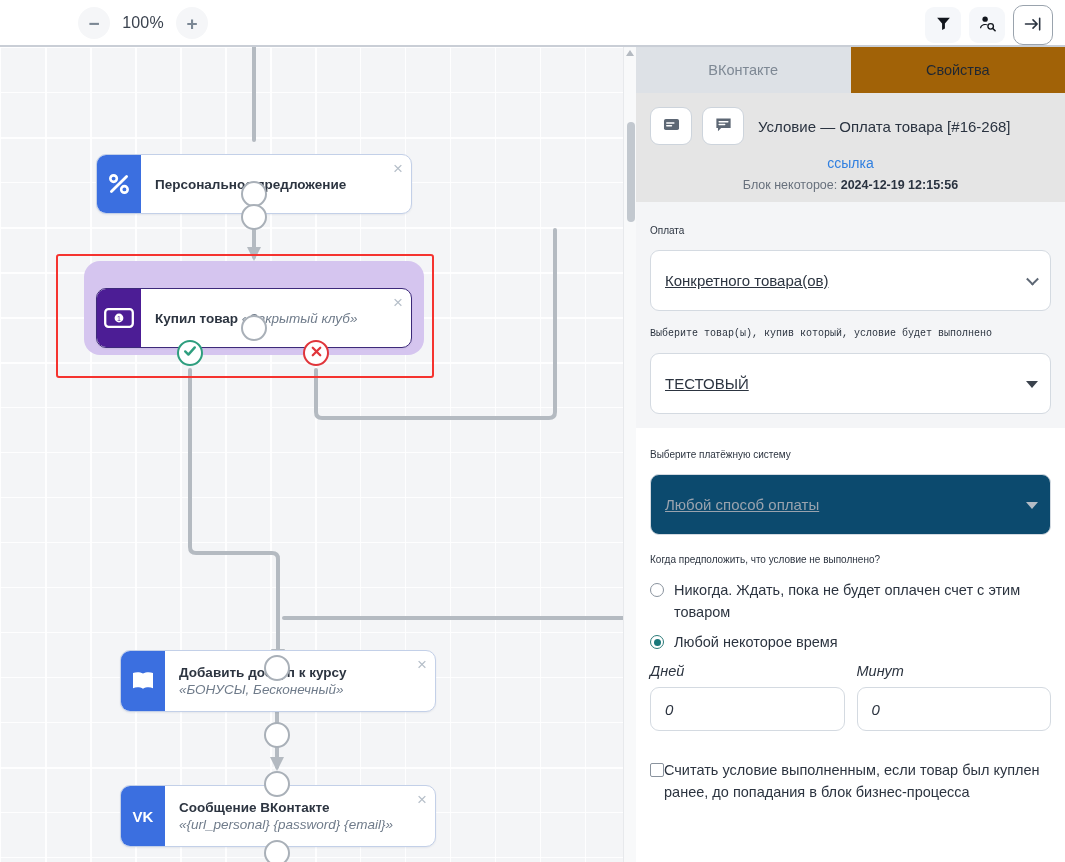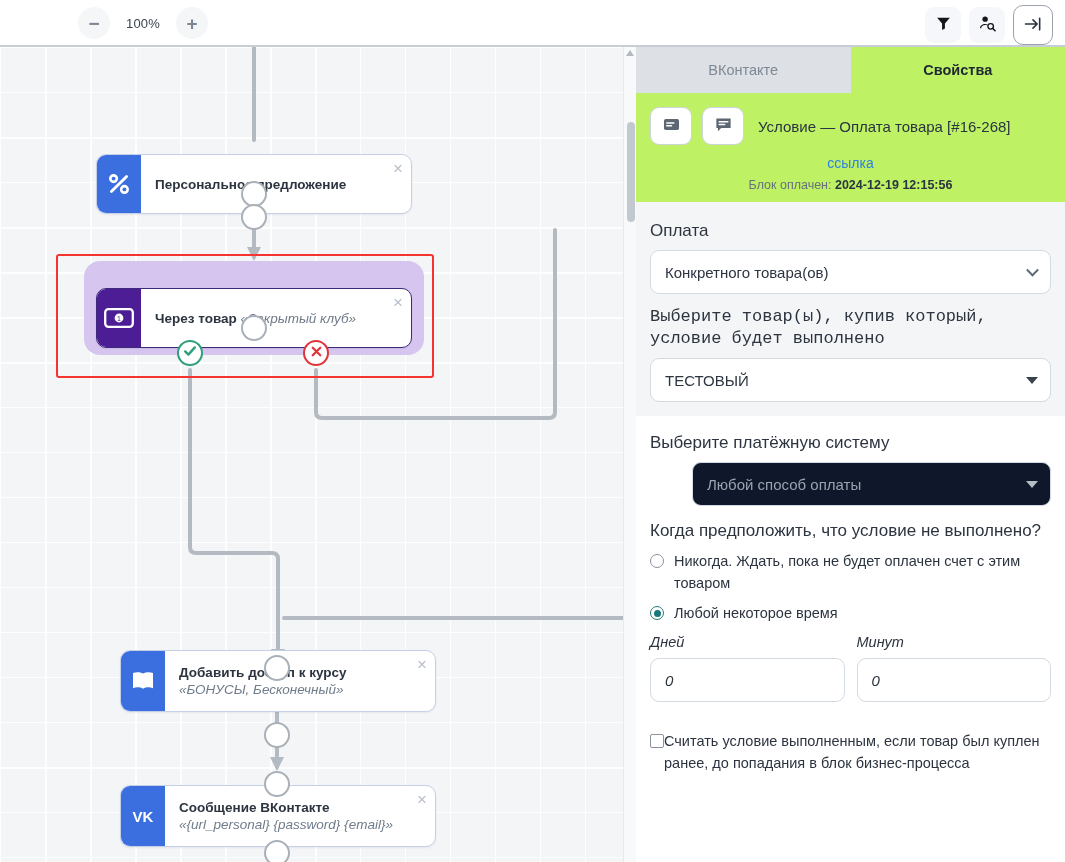--- a/index.html
+++ b/index.html
@@ -26,21 +26,21 @@
   }
   .round-btn {
     width: 32px; height: 32px; border-radius: 50%;
     background: #f5f6f8; border: none;
     display: flex; align-items: center; justify-content: center;
     cursor: pointer; color: #6c7a89;
   }
   .round-btn .glyph { font-size: 19px; line-height: 1; font-weight: 700; color: #7b8794; }
   .zoom-level {
     min-width: 54px; text-align: center;
-    font-size: 13px; color: #3b434f; letter-spacing: .2px;
+    font-size: 16px; color: #3b434f; letter-spacing: .2px;
   }
   .top-right {
     position: absolute; right: 12px; top: 5px;
     display: flex; align-items: center; gap: 8px;
   }
   .sq-btn {
     width: 36px; height: 36px; border-radius: 9px;
     background: #f5f7fa; border: none;
     display: flex; align-items: center; justify-content: center;
     cursor: pointer;
@@ -157,25 +157,25 @@
   }
   .tabs {
     display: flex; height: 46px; background: #dfe3e8;
   }
   .tab {
     flex: 1 1 50%;
     display: flex; align-items: center; justify-content: center;
     font-size: 14.5px; cursor: pointer;
   }
   .tab.inactive { background: #dde1e6; color: #7e8894; }
-  .tab.active { background: #bef264; color: #1f2733; font-weight: 700; }
+  .tab.active { background: #a16207; color: #1f2733; font-weight: 400; }
 
   .panel-head {
     padding: 14px 14px 10px 14px;
-    background: #bef264;
+    background: #e5e5e5;
   }
   .head-row { display: flex; align-items: center; gap: 10px; }
   .head-icon-btn {
     width: 42px; height: 38px; border-radius: 9px;
     border: 1px solid #cdd4dc; background: #fff;
     display: flex; align-items: center; justify-content: center;
     cursor: pointer;
   }
   .head-title {
     font-size: 15px; color: #2a3340; margin-left: 4px;
@@ -187,33 +187,34 @@
   .head-added {
     text-align: center; margin-top: 7px;
     font-size: 12.5px; color: #67707c;
   }
   .head-added b { color: #2a3340; }
 
   .section { padding: 8px 14px 2px 14px; position: relative; }
   .section.shaded { background: #f4f5f7; }
 
   .field-label {
-    font-size: 17px; color: #2c3440; line-height: 22px;
+    font-size: 10px; color: #2c3440; line-height: 22px;
     margin: 8px 0 8px 0;
   }
   .select-box {
     position: relative;
-    height: 44px; border: 1px solid #d4dae1; border-radius: 9px;
+    height: 61px; border: 1px solid #d4dae1; border-radius: 9px;
     background: #ffffff;
     display: flex; align-items: center;
     padding: 0 36px 0 14px;
     font-size: 15px; color: #2c3440;
     cursor: pointer;
-  }
-  .select-box.placeholder { color: #9aa3ae; background: #0f172a; margin-left: 42px; }
+    text-decoration: underline;
+  }
+  .select-box.placeholder { color: #9aa3ae; background: #0c4a6e; }
   .select-box .chev {
     position: absolute; right: 13px; top: 50%;
     width: 9px; height: 9px;
     border-right: 2px solid #5d6774; border-bottom: 2px solid #5d6774;
     transform: translateY(-70%) rotate(45deg);
   }
   .select-box .caret {
     position: absolute; right: 12px; top: 50%;
     width: 0; height: 0; transform: translateY(-3px);
     border-left: 6px solid transparent; border-right: 6px solid transparent;
@@ -352,21 +353,21 @@
       <div class="node selected" style="left:96px; top:243px; width:316px;">
         <div class="icon-strip">
           <svg width="30" height="22" viewBox="0 0 30 20" aria-hidden="true">
             <rect x="1.2" y="1.2" width="27.6" height="17.6" rx="3.2" fill="none" stroke="#fff" stroke-width="2.3"></rect>
             <circle cx="15" cy="10" r="4.4" fill="#fff"></circle>
             <text x="15" y="13" font-size="7" text-anchor="middle" fill="#4c1d95" font-family="'Liberation Sans',sans-serif">1</text>
           </svg>
         </div>
         <div class="node-body">
           <div class="node-text">
-            <span>Через товар </span><span class="param">«Закрытый клуб»</span>
+            <span>Купил товар </span><span class="param">«Закрытый клуб»</span>
           </div>
           <span class="close-x">×</span>
         </div>
       </div>
       <div class="port" style="left:241px; top:270px;"></div>
       <div class="port ok" style="left:177px; top:295px;">
         <span>
           <svg width="16" height="16" viewBox="0 0 20 20" aria-hidden="true">
             <path d="M4 10.5 8 14.5 16 5.5" stroke="#2e9e7e" stroke-width="3" fill="none" stroke-linecap="round" stroke-linejoin="round"></path>
           </svg>
@@ -445,21 +446,21 @@
             <svg width="19" height="19" viewBox="0 0 24 24" aria-hidden="true">
               <path d="M3 4.5h18v12H9l-4 4v-4H3z" fill="#5d6774"></path>
               <path d="M6.5 8.5h11M6.5 12h7" stroke="#fff" stroke-width="1.8" stroke-linecap="round"></path>
             </svg>
           </span>
         </button>
         <div class="head-title">Условие — Оплата товара [#16-268]</div>
       </div>
       <a class="head-link">ссылка</a>
       <div class="head-added">
-        <span>Блок оплачен: </span><b>2024-12-19 12:15:56</b>
+        <span>Блок некоторое: </span><b>2024-12-19 12:15:56</b>
       </div>
     </div>
 
     <div class="section shaded" style="padding-top:10px;">
       <div class="field-label">Оплата</div>
       <div class="select-box">
         <span>Конкретного товара(ов)</span>
         <span class="chev"></span>
       </div>
       <div class="field-label" style="margin-top:12px;font-family:Liberation Mono, monospace;">Выберите товар(ы), купив который, условие будет выполнено</div>

